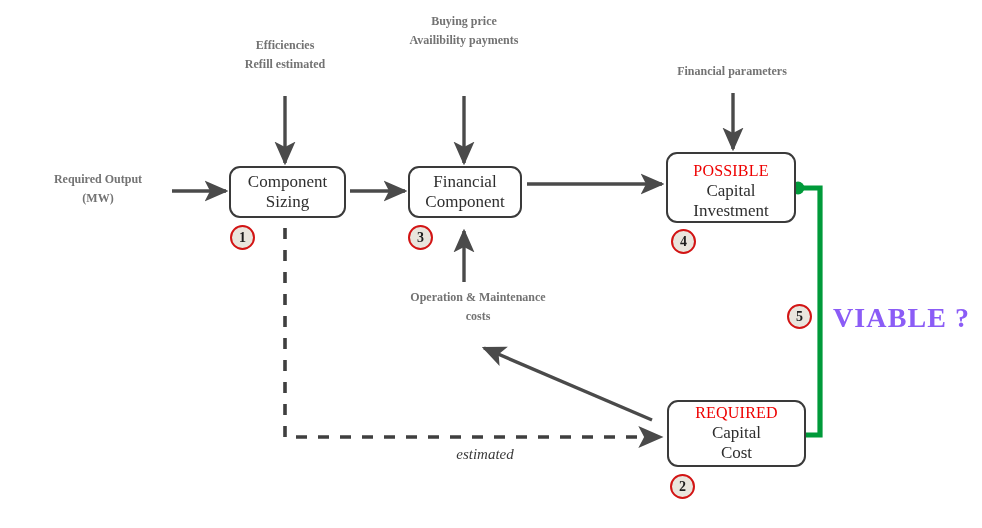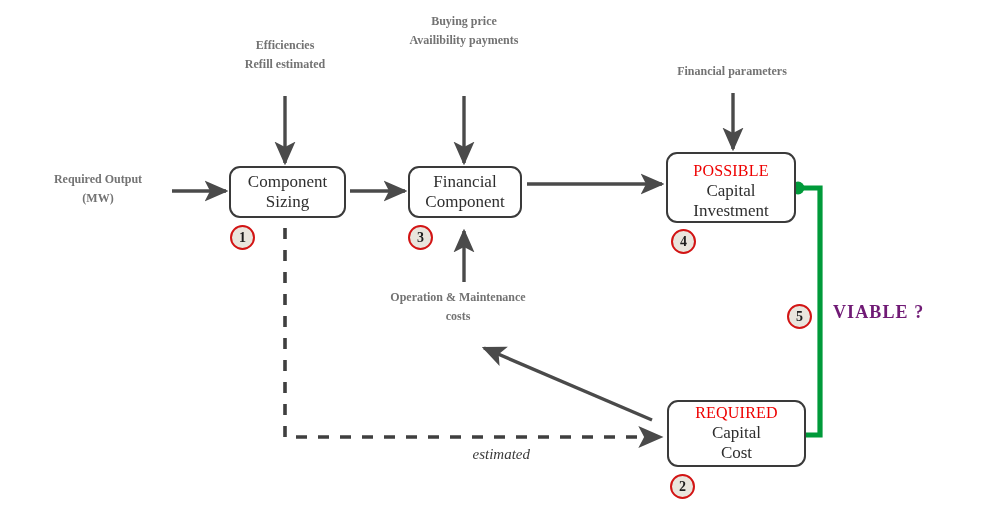--- a/index.html
+++ b/index.html
@@ -88,43 +88,43 @@
     text-align: center;
     white-space: nowrap;
     z-index: 4;
   }
   .blue-label .ln { display: block; }
 
   #label-required-output { left: 0px; top: 170px; width: 196px; }
   #label-efficiencies { left: 170px; top: 36px; width: 230px; }
   #label-price-params { left: 350px; top: 12px; width: 228px; }
   #label-financial-params { left: 615px; top: 62px; width: 234px; }
-  #label-om-costs { left: 344px; top: 288px; width: 228px; }
+  #label-om-costs { left: 364px; top: 288px; width: 228px; }
 
   
   #label-viable {
     position: absolute;
     left: 833px;
     top: 302px;
-    color: #701a75;
+    color: #8b5cf6;
     font-family: "Liberation Serif", "DejaVu Serif", serif;
     font-weight: bold;
-    font-size: 18px;
+    font-size: 28px;
     letter-spacing: 1.1px;
     white-space: nowrap;
     z-index: 4;
   }
 
   
   #label-estimated {
     position: absolute;
-    left: 400px;
+    left: 420px;
     top: 446px;
     width: 130px;
-    text-align: right;
+    text-align: center;
     color: #3a3a3a;
     font-family: "Liberation Serif", "DejaVu Serif", serif;
     font-style: italic;
     font-size: 15px;
     white-space: nowrap;
     z-index: 4;
   }
 </style>
 </head>
 <body>

